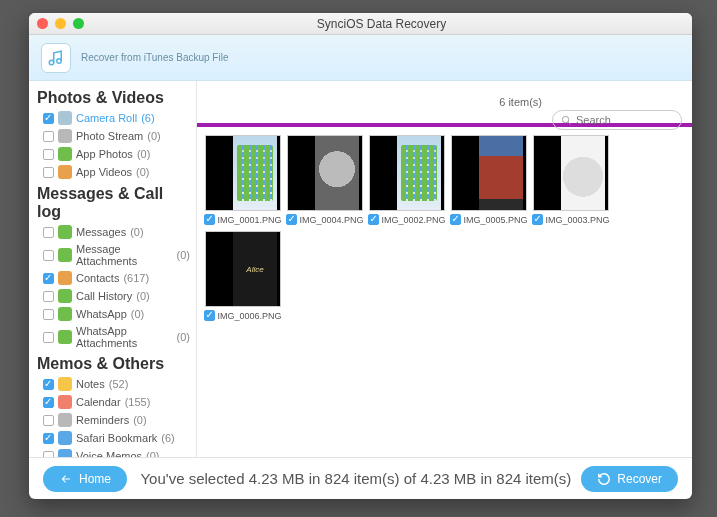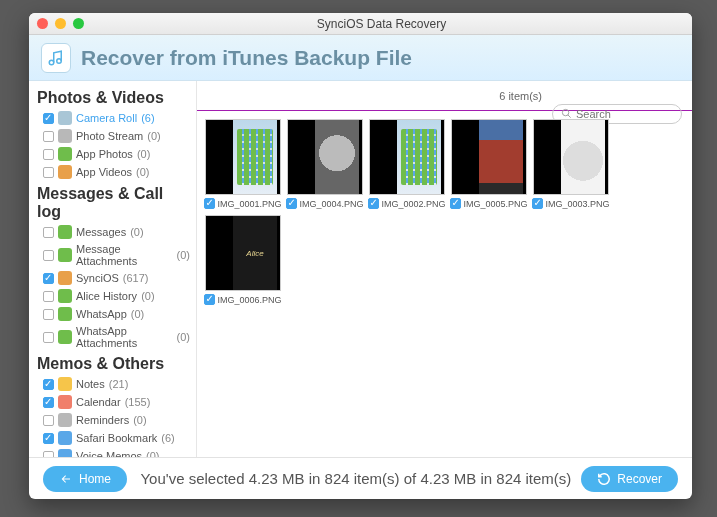--- a/index.html
+++ b/index.html
@@ -7,21 +7,21 @@
   .window { position: absolute; left: 29px; top: 13px; width: 663px; height: 486px; background: #fff; border-radius: 6px; box-shadow: 0 8px 24px rgba(0,0,0,0.4); display: flex; flex-direction: column; overflow: hidden; }
   .titlebar { height: 22px; background: linear-gradient(#f6f6f6,#e8e8e8); border-bottom: 1px solid #d0d0d0; display: flex; align-items: center; position: relative; }
   .tl-buttons { position: absolute; left: 8px; display: flex; gap: 7px; }
   .tl-dot { width: 11px; height: 11px; border-radius: 50%; }
   .tl-close { background: #ff5f57; }
   .tl-min { background: #ffbd2e; }
   .tl-max { background: #28c840; }
   .tl-title { flex: 1; text-align: center; font-size: 12px; color: #444; padding-left: 42px; }
   .header { height: 46px; background: linear-gradient(#e8f5fb,#d9efff); display: flex; align-items: center; padding: 0 12px; border-bottom: 1px solid #cfe3f0; }
   .header-icon { width: 30px; height: 30px; border-radius: 6px; background: #fff; border: 1px solid #b8d8ea; display: flex; align-items: center; justify-content: center; margin-right: 10px; color: #55b3e6; }
-  .header-title { font-size: 21px; color: #6a8fa3; font-weight: 700; }
+  .header-title { font-size: 10px; color: #6a8fa3; font-weight: 400; }
   .body { flex: 1; display: flex; overflow: hidden; }
   .sidebar { width: 168px; border-right: 1px solid #e6e6e6; overflow-y: auto; padding: 4px 0 6px; }
   .group-title { font-size: 16px; font-weight: bold; color: #333; padding: 4px 8px 2px; }
   .item { display: flex; align-items: center; padding: 2px 6px 2px 14px; font-size: 11px; color: #555; gap: 4px; cursor: pointer; }
   .item.active .item-label, .item.active .item-count { color: #3fa3ee; }
   .cb { width: 11px; height: 11px; border: 1px solid #b0b0b0; border-radius: 2px; background: #fff; flex-shrink: 0; position: relative; }
   .cb.checked { background: #3fa3ee; border-color: #3fa3ee; }
   .cb.checked::after { content: "✓"; position: absolute; left: 0; top: -2px; font-size: 10px; color: #fff; line-height: 11px; }
   .item-icon { width: 14px; height: 14px; border-radius: 3px; flex-shrink: 0; display: flex; align-items: center; justify-content: center; font-size: 9px; color: #fff; }
   .ic-camera { background: #a9c6d6; }
@@ -35,21 +35,21 @@
   .ic-whatsapp { background: #6fbd4b; }
   .ic-whatsatt { background: #6fbd4b; }
   .ic-notes { background: #f6c54a; }
   .ic-calendar { background: #f07f6b; }
   .ic-reminders { background: #b8b8b8; }
   .ic-safari { background: #5aa7e8; }
   .ic-voice { background: #5aa7e8; }
   .ic-appdoc { background: #e8a04a; }
   .item-count { color: #888; }
   .content { flex: 1; display: flex; flex-direction: column; }
-  .content-top { height: 30px; display: flex; align-items: center; justify-content: flex-end; padding: 0 10px; gap: 10px; border-bottom: 1px solid #a21caf; }
+  .content-top { height: 46px; display: flex; align-items: center; justify-content: flex-end; padding: 0 10px; gap: 10px; border-bottom: 4px solid #a21caf; }
   .count-label { font-size: 11px; color: #666; }
   .search-wrap { display: flex; align-items: center; width: 130px; height: 20px; border: 1px solid #ccc; border-radius: 10px; padding: 8px 8px; gap: 4px; margin-top: 36px; }
   .search-wrap svg { flex-shrink: 0; }
   .search-input { border: none; outline: none; flex: 1; font-size: 11px; color: #666; background: transparent; }
   .grid { flex: 1; padding: 8px; display: flex; flex-wrap: wrap; gap: 6px; align-content: flex-start; overflow: auto; }
   .thumb { width: 76px; display: flex; flex-direction: column; align-items: center; }
   .thumb-frame { width: 76px; height: 76px; border: 1px solid #ccc; background: #000; display: flex; align-items: center; justify-content: center; overflow: hidden; padding-left: 24px; }
   .thumb-inner { width: 44px; height: 76px; }
   .thumb-cap { display: flex; align-items: center; gap: 2px; margin-top: 3px; font-size: 9px; color: #555; width: 100%; justify-content: center; }
   .t1 { background: linear-gradient(#bcd8ea,#e6eef6); position: relative; }
@@ -124,47 +124,47 @@
         </div>
         <div class="item">
           <span class="cb"></span>
           <span class="item-icon ic-msgatt"></span>
           <span class="item-label">Message Attachments</span>
           <span class="item-count">(0)</span>
         </div>
         <div class="item">
           <span class="cb checked"></span>
           <span class="item-icon ic-contacts"></span>
-          <span class="item-label">SynciOS</span>
+          <span class="item-label">Contacts</span>
           <span class="item-count">(617)</span>
         </div>
         <div class="item">
           <span class="cb"></span>
           <span class="item-icon ic-callhist"></span>
-          <span class="item-label">Alice History</span>
+          <span class="item-label">Call History</span>
           <span class="item-count">(0)</span>
         </div>
         <div class="item">
           <span class="cb"></span>
           <span class="item-icon ic-whatsapp"></span>
           <span class="item-label">WhatsApp</span>
           <span class="item-count">(0)</span>
         </div>
         <div class="item">
           <span class="cb"></span>
           <span class="item-icon ic-whatsatt"></span>
           <span class="item-label">WhatsApp Attachments</span>
           <span class="item-count">(0)</span>
         </div>
         <div class="group-title">Memos &amp; Others</div>
         <div class="item">
           <span class="cb checked"></span>
           <span class="item-icon ic-notes"></span>
           <span class="item-label">Notes</span>
-          <span class="item-count">(21)</span>
+          <span class="item-count">(52)</span>
         </div>
         <div class="item">
           <span class="cb checked"></span>
           <span class="item-icon ic-calendar"></span>
           <span class="item-label">Calendar</span>
           <span class="item-count">(155)</span>
         </div>
         <div class="item">
           <span class="cb"></span>
           <span class="item-icon ic-reminders"></span>

